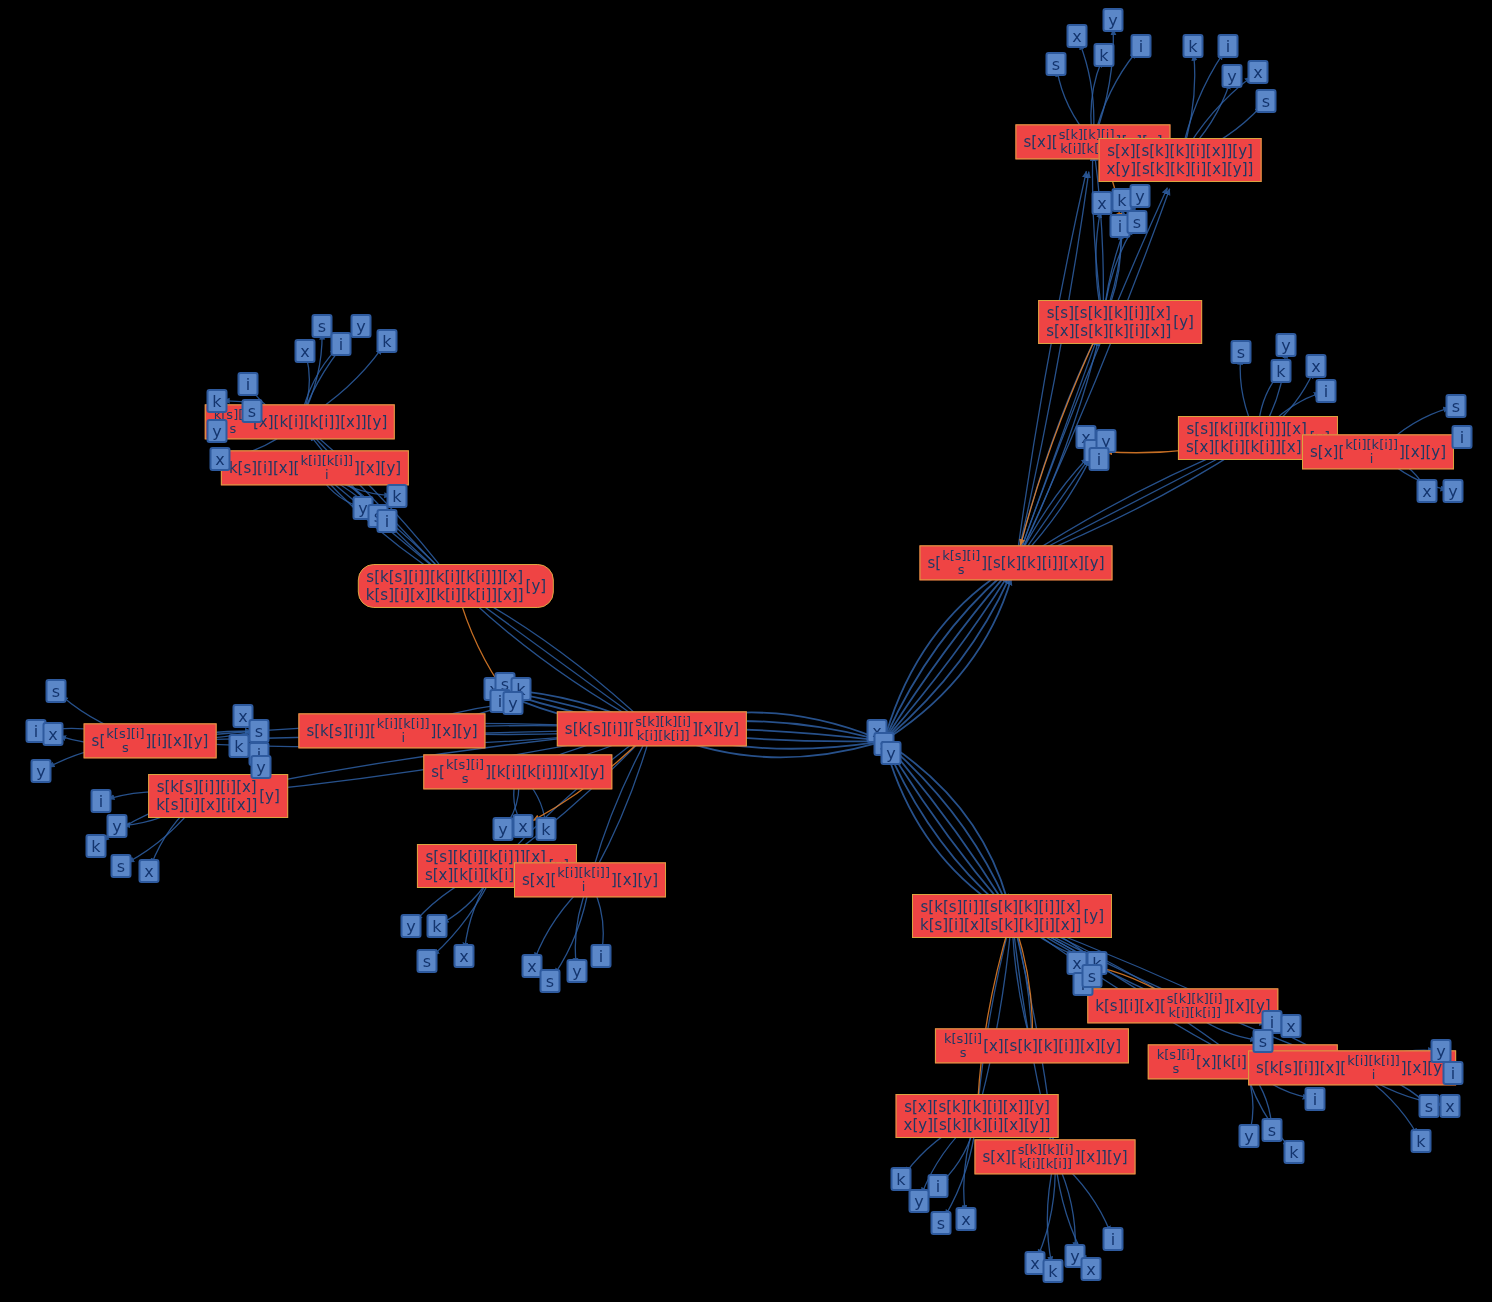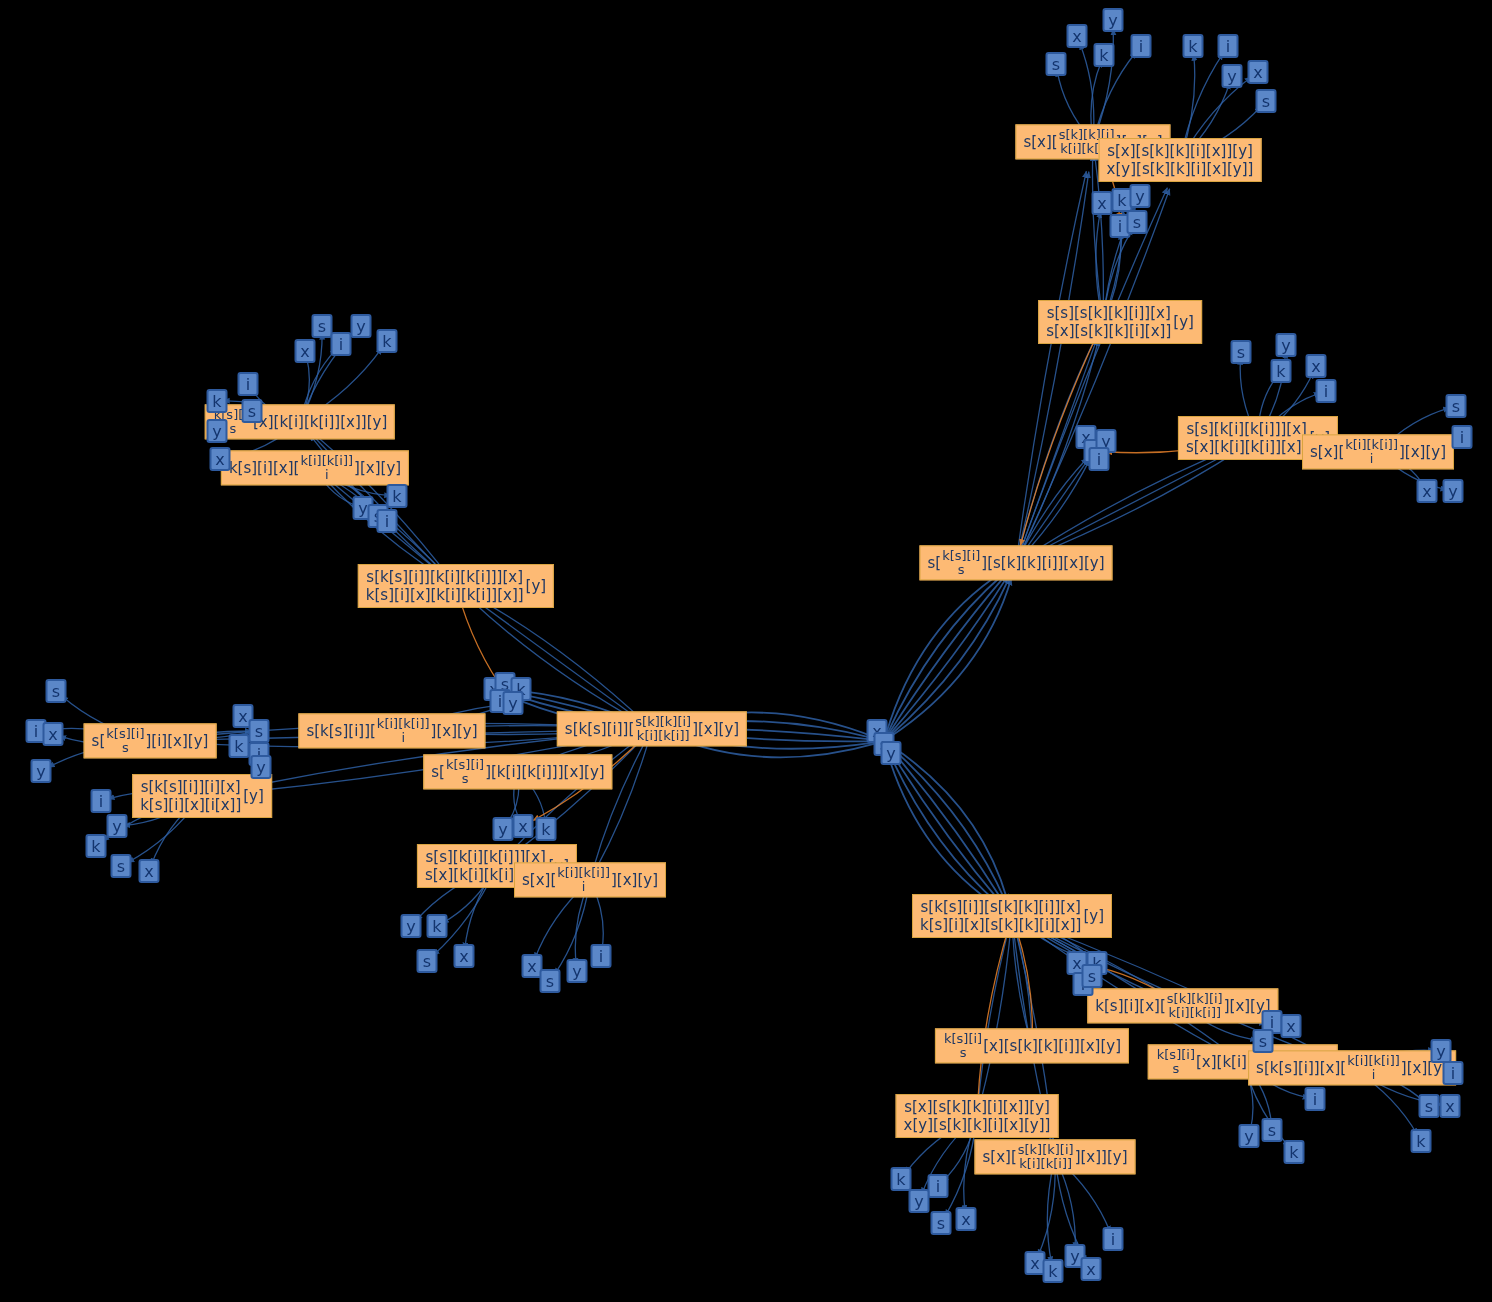--- a/index.html
+++ b/index.html
@@ -23,21 +23,21 @@
     color:#14356e;
     font-size:16px;
     display:flex;align-items:center;justify-content:center;
     padding:0 2px;
     box-sizing:border-box;
     pointer-events:auto;
   }
   .expr{
     position:absolute;
     transform:translate(-50%,-50%);
-    background:#fdba74;
+    background:#ef4444;
     border:1px solid #d9a440;
     color:#1f3864;
     font-size:15px;
     padding:3px 7px;
     white-space:nowrap;
     display:flex;align-items:center;
     pointer-events:auto;
   }
   .frac{display:inline-flex;flex-direction:column;align-items:center;line-height:1.05;font-size:13px;margin:0 1px;}
   .col{display:flex;flex-direction:column;align-items:center;line-height:1.2;}
@@ -281,21 +281,21 @@
         <span>[x][k[i][k[i]][x]][y]</span>
       </div>
       <div class="expr" style="left: 315px; top: 468px;">
         <span>k[s][i][x][</span>
         <span class="frac">
           <span>k[i][k[i]]</span>
           <span>i</span>
         </span>
         <span>][x][y]</span>
       </div>
-      <div class="expr" style="left: 456px; top: 586px;">
+      <div class="expr" style="left: 456px; top: 586px; border-radius: 16px;">
         <span class="col">
           <span>s[k[s][i]][k[i][k[i]]][x]</span>
           <span>k[s][i][x][k[i][k[i]][x]]</span>
         </span>
         <span class="suffix">[y]</span>
       </div>
       <div class="expr" style="left: 392px; top: 731px;">
         <span>s[k[s][i]][</span>
         <span class="frac">
           <span>k[i][k[i]]</span>
@@ -304,21 +304,21 @@
         <span>][x][y]</span>
       </div>
       <div class="expr" style="left: 150px; top: 741px;">
         <span>s[</span>
         <span class="frac">
           <span>k[s][i]</span>
           <span>s</span>
         </span>
         <span>][i][x][y]</span>
       </div>
-      <div class="expr" style="left: 202px; top: 796px;">
+      <div class="expr" style="left: 218px; top: 796px;">
         <span class="col">
           <span>s[k[s][i]][i][x]</span>
           <span>k[s][i][x][i[x]]</span>
         </span>
         <span class="suffix">[y]</span>
       </div>
       <div class="expr" style="left: 518px; top: 772px;">
         <span>s[</span>
         <span class="frac">
           <span>k[s][i]</span>

